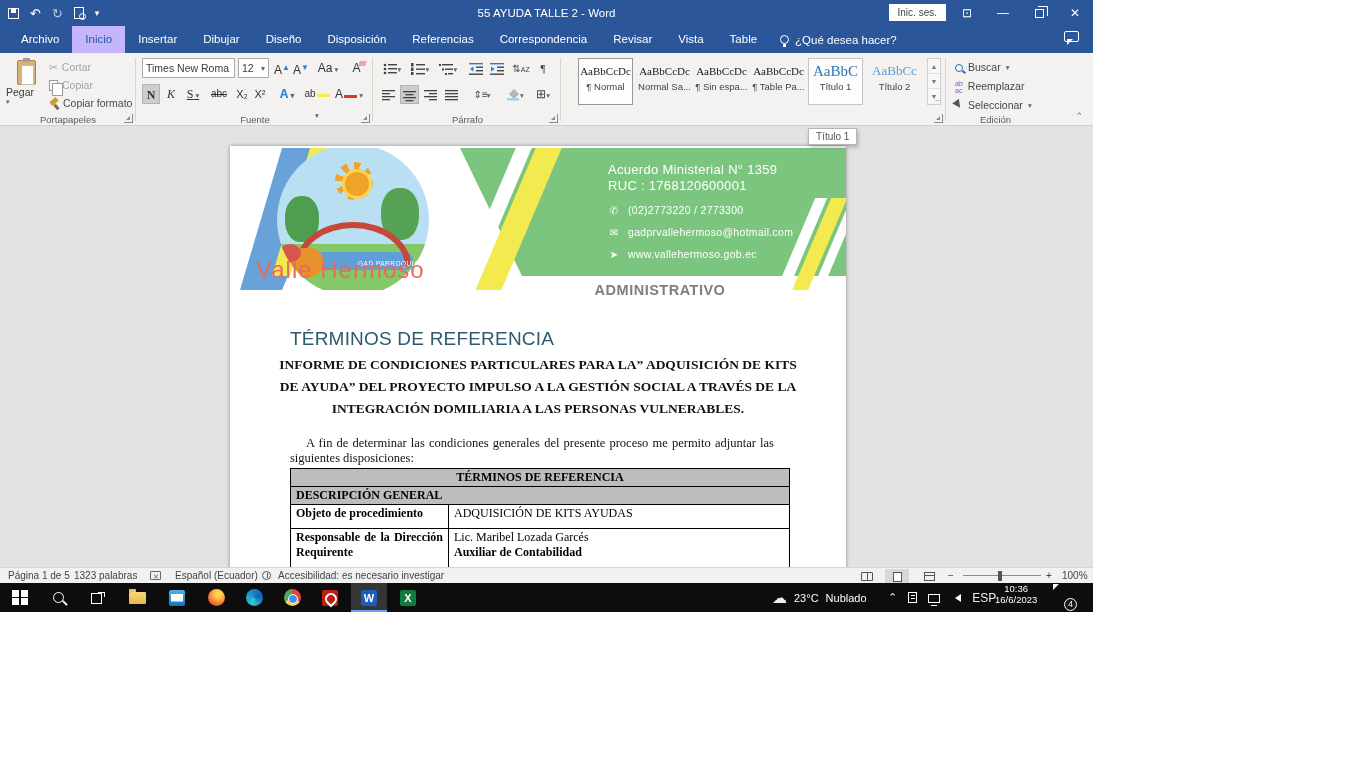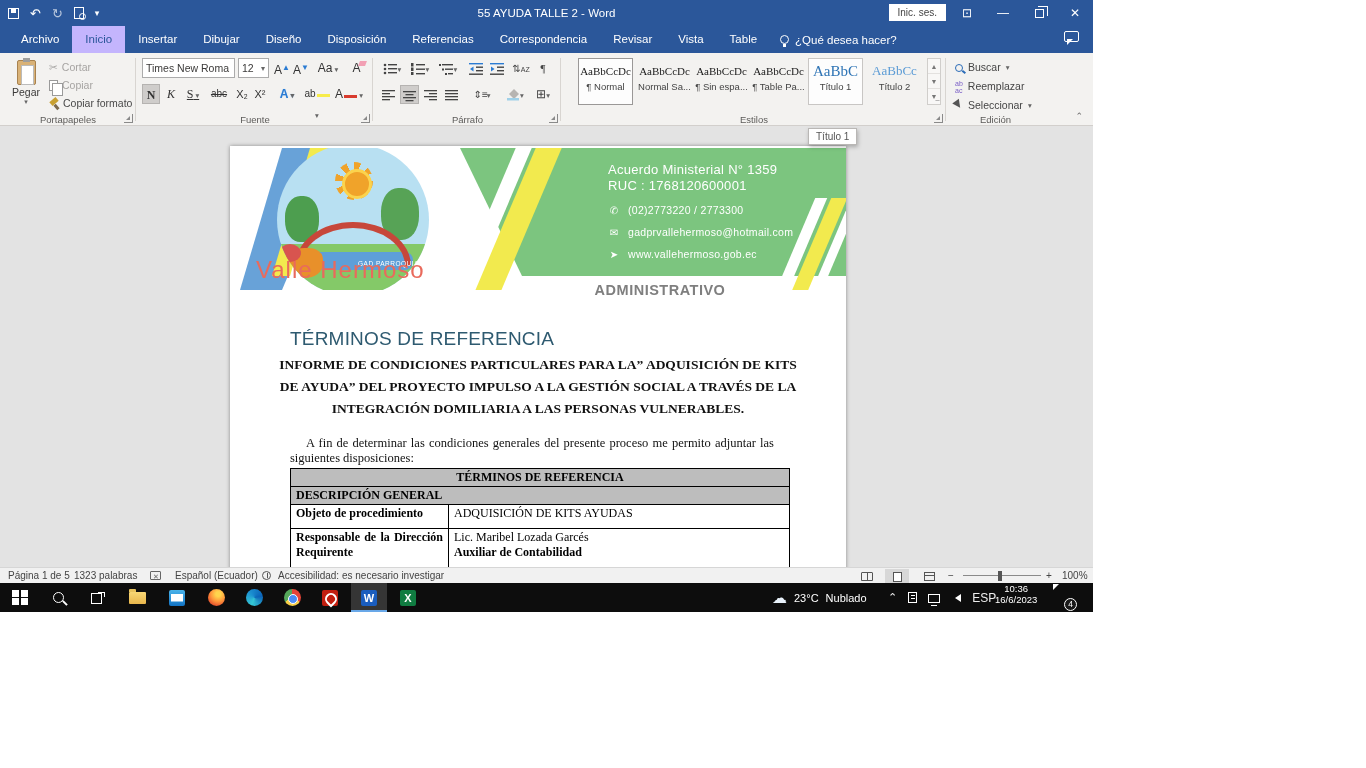--- a/index.html
+++ b/index.html
@@ -37,21 +37,21 @@
 
   
   .ribbon{position:absolute;left:0;top:53px;width:100%;height:73px;background:#f3f2f0;border-bottom:1px solid #d2cfcc;color:#3b3a39}
   .gsep{position:absolute;top:5px;height:63px;width:1px;background:#d8d5d1}
   .glabel{position:absolute;bottom:1px;font-size:9.5px;color:#5c5b59;text-align:center;width:100%;left:0}
   .launcher{position:absolute;right:3px;bottom:3px;width:9px;height:9px;border-right:1px solid #8a8a8a;border-bottom:1px solid #8a8a8a;cursor:pointer}
   .launcher:before{content:"";position:absolute;right:2px;bottom:2px;width:0;height:0;border:2.5px solid transparent;border-right-color:#8a8a8a;border-bottom-color:#8a8a8a}
   .group{position:absolute;top:0;height:73px}
   .g-clip{left:0;width:136px}.g-font{left:137px;width:236px}.g-para{left:374px;width:187px}
   .g-styles{left:562px;width:384px}.g-edit{left:947px;width:97px}
-  .pastebtn{position:absolute;left:5px;top:4px;width:42px;height:58px;text-align:center;cursor:pointer;border:1px solid transparent}
+  .pastebtn{position:absolute;left:5px;top:4px;width:42px;height:58px;cursor:pointer;border:1px solid transparent}
   .clipico{margin:2px auto 1px;width:19px;height:25px;background:#d9b277;border:1px solid #a8824f;border-radius:2px;position:relative}
   .clipico:before{content:"";position:absolute;left:3px;top:4px;width:11px;height:18px;background:#fff;border:1px solid #bbb}
   .clipico:after{content:"";position:absolute;left:5px;top:-3px;width:7px;height:4px;background:#9e9e9e}
   .smallcmd{position:absolute;left:49px;font-size:10.5px;line-height:17px;white-space:nowrap;cursor:pointer;color:#494949;display:flex;align-items:center;gap:4px}
   .dis{color:#a6a4a2}
   .copyico{width:9px;height:11px;border:1px solid #9a9a9a;background:#fff;position:relative}
   .copyico:before{content:"";position:absolute;left:2px;top:2px;width:9px;height:11px;border:1px solid #9a9a9a;background:#fff}
   .brushico{width:10px;height:10px;position:relative}
   .brushico:before{content:"";position:absolute;left:1px;top:0;width:8px;height:5px;background:#c8a030;transform:rotate(-40deg)}
   .brushico:after{content:"";position:absolute;left:6px;top:5px;width:3px;height:6px;background:#7b6a4e;transform:rotate(-40deg)}
@@ -403,21 +403,20 @@
         </div>
         <div class="stylecard" style="left:305px">
           <div class="sprev h2">AaBbCc</div>
           <div class="sname">Título 2</div>
         </div>
         <div class="styscroll">
           <div>▲</div>
           <div>▼</div>
           <div style="border-bottom:none">▼̲</div>
         </div>
-        <div class="glabel">Estilos</div>
         <div class="launcher"></div>
         <div class="gsep" style="left:383px"></div>
       </div>
 
       <div class="group g-edit">
         <div class="editrow" style="top:6px">
           <span class="magico"></span>
           <span>Buscar</span>
           <span class="da2">▾</span>
         </div>

